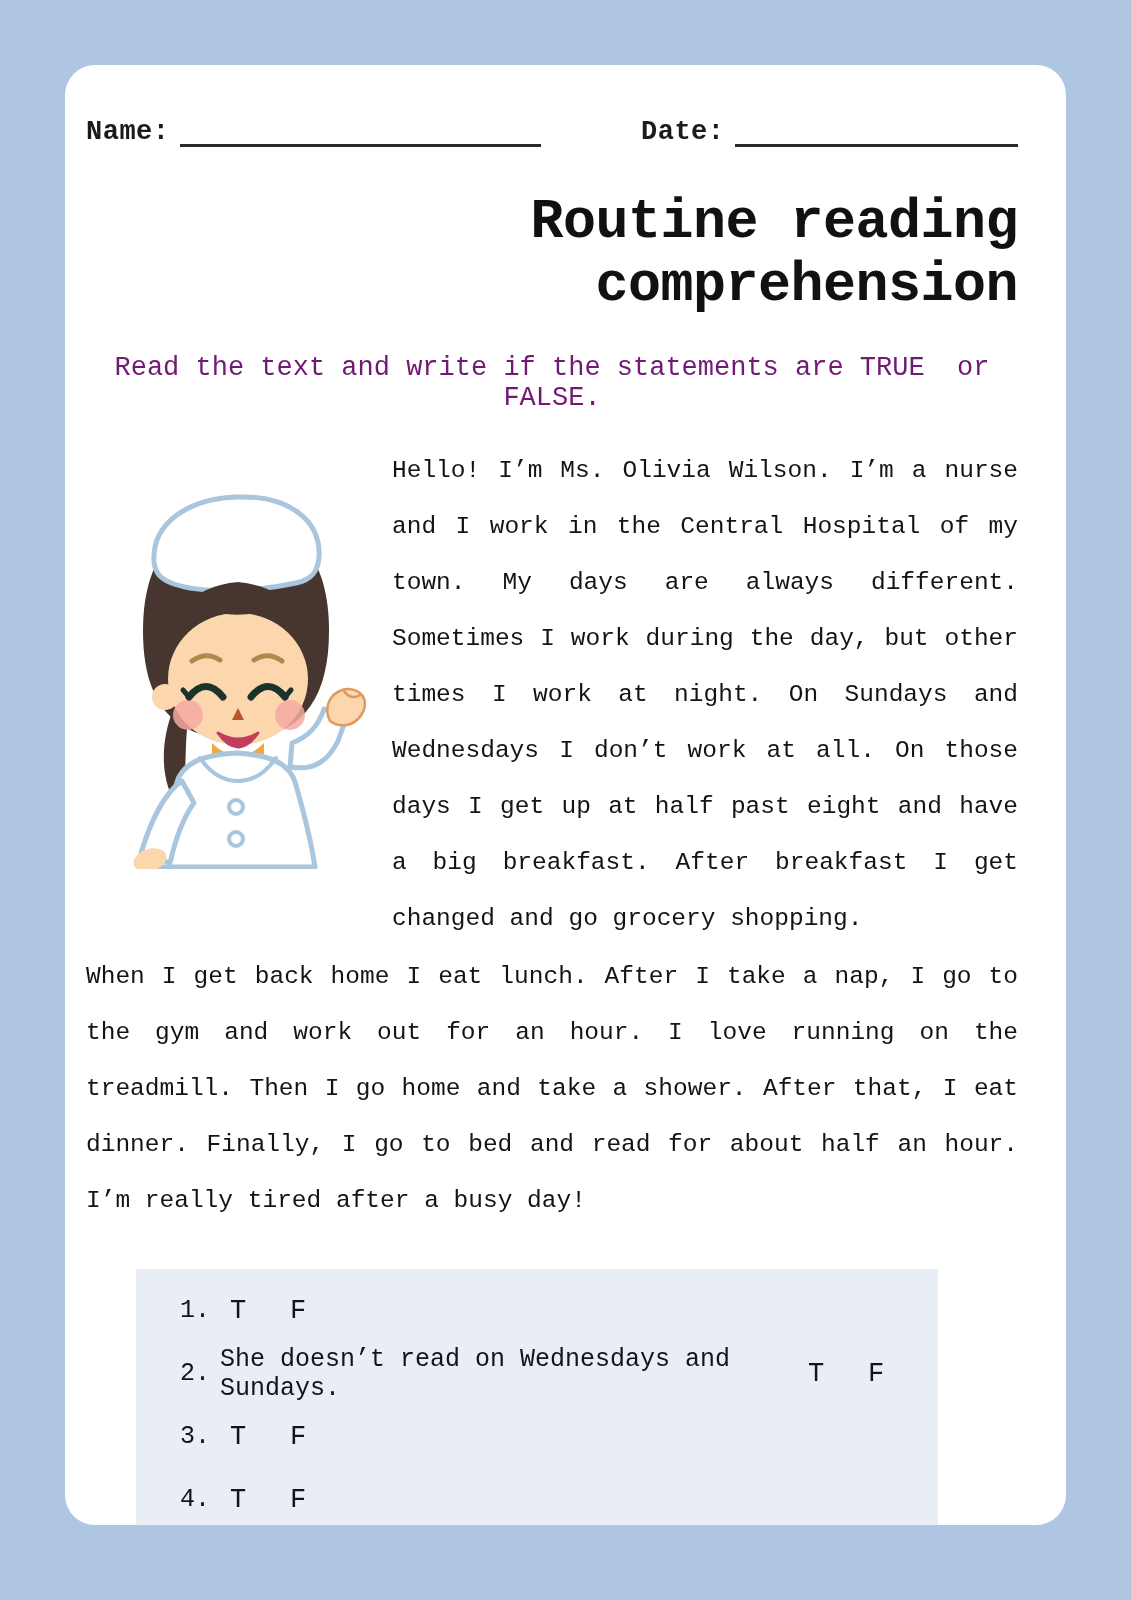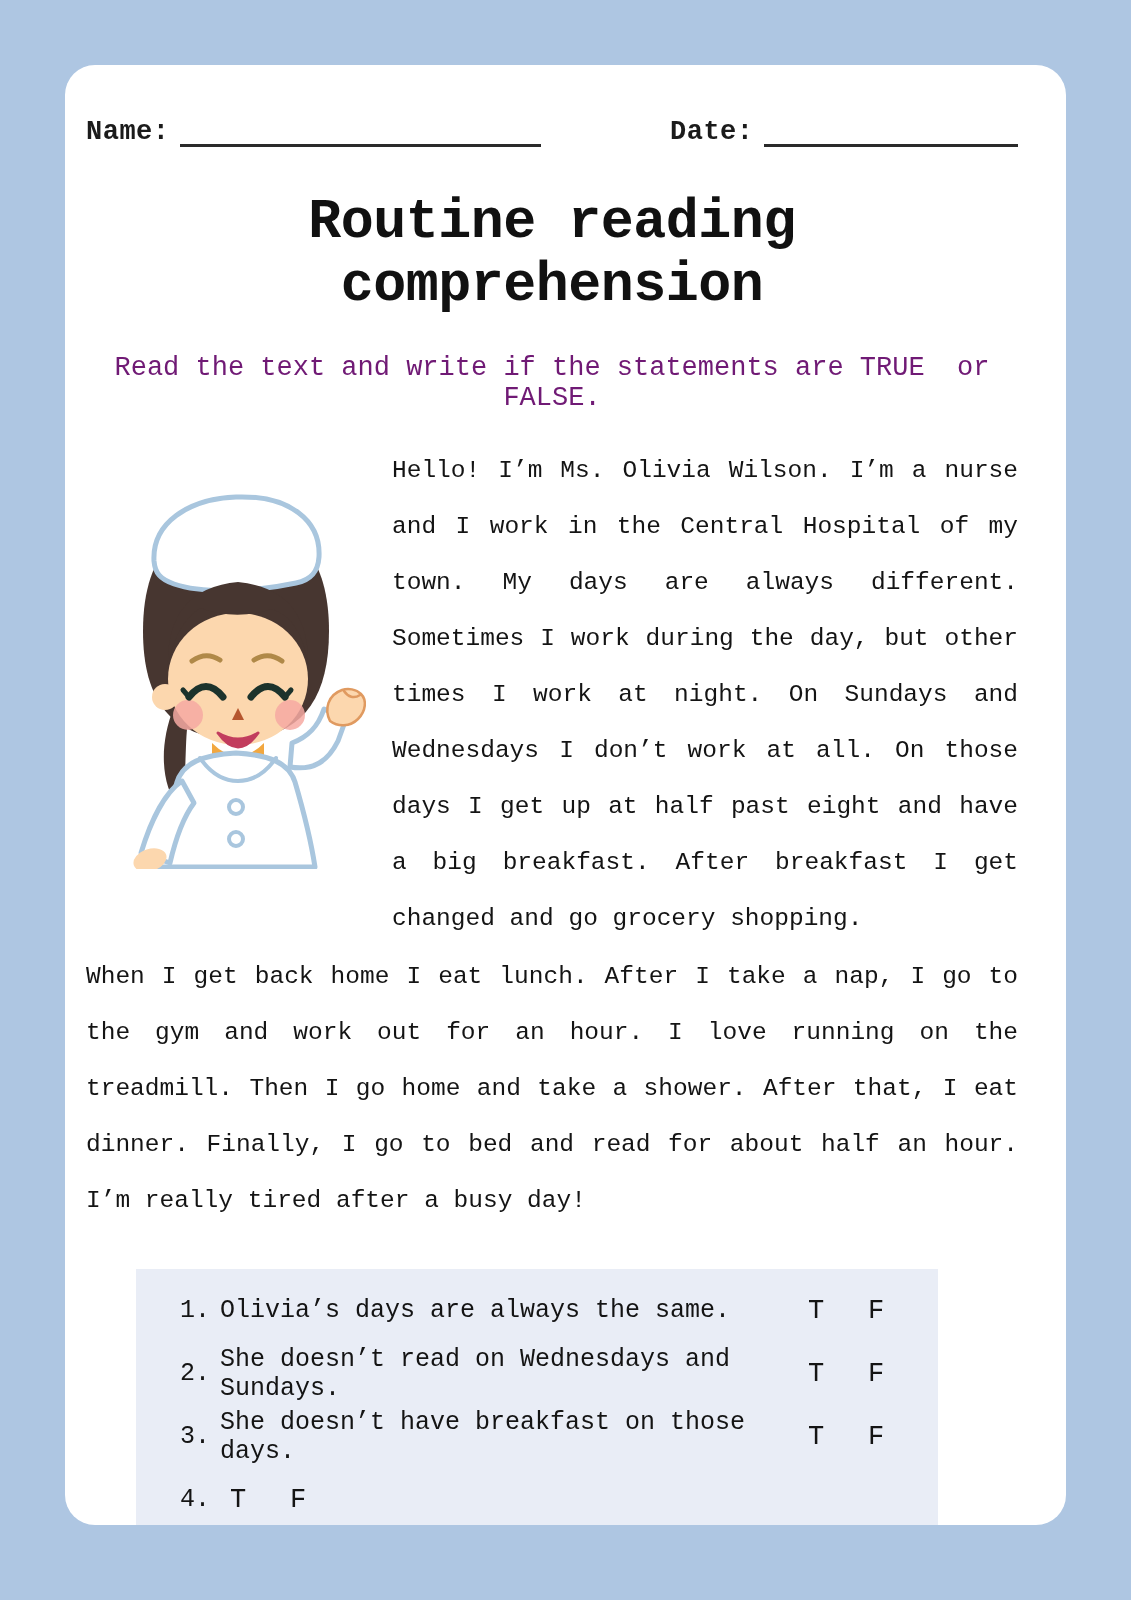--- a/index.html
+++ b/index.html
@@ -24,31 +24,31 @@
   .meta-row {
     display:flex;
     align-items:flex-end;
     font-size:27px;
     font-weight:600;
     letter-spacing:0.5px;
   }
   .meta-field { display:flex; align-items:flex-end; }
   .meta-field.name { flex:0 0 455px; }
   .meta-spacer { flex:0 0 100px; }
-  .meta-field.date { flex:1;margin-left:29px; }
+  .meta-field.date { flex:1; }
   .meta-label { white-space:nowrap; padding-right:10px; }
   .write-line {
     flex:1;
     border-bottom:3px solid #2a2a2a;
     height:30px;
   }
   
   .title {
     margin-top:44px;
-    text-align:center;
+    text-align:right;
     font-size:55px;
     font-weight:800;
     letter-spacing:-0.5px;
     color:#111;
   }
   .subtitle {
     margin-top:36px;
     text-align:center;
     font-size:27px;
     font-weight:500;
@@ -181,35 +181,33 @@
     </div>
     <div class="para para1">Hello! I’m Ms. Olivia Wilson. I’m a nurse and I work in the Central Hospital of my town. My days are always different. Sometimes I work during the day, but other times I work at night. On Sundays and Wednesdays I don’t work at all. On those days I get up at half past eight and have a big breakfast. After breakfast I get changed and go grocery shopping.</div>
   </div>
 
   <div class="para para2">When I get back home I eat lunch. After I take a nap, I go to the gym and work out for an hour. I love running on the treadmill. Then I go home and take a shower. After that, I eat dinner. Finally, I go to bed and read for about half an hour. I’m really tired after a busy day!</div>
 
   <div class="quiz-box">
 
     <div class="quiz-row">
       <span class="quiz-num">1.</span>
-      <span class="quiz-text">Olivia’s days are always the same.</span>
       <span class="tf t">T</span>
       <span class="tf f">F</span>
     </div>
 
     <div class="quiz-row">
       <span class="quiz-num">2.</span>
       <span class="quiz-text">She doesn’t read on Wednesdays and Sundays.</span>
       <span class="tf t">T</span>
       <span class="tf f">F</span>
     </div>
 
     <div class="quiz-row">
       <span class="quiz-num">3.</span>
-      <span class="quiz-text">She doesn’t have breakfast on those days.</span>
       <span class="tf t">T</span>
       <span class="tf f">F</span>
     </div>
 
     <div class="quiz-row">
       <span class="quiz-num">4.</span>
       <span class="tf t">T</span>
       <span class="tf f">F</span>
     </div>
 

